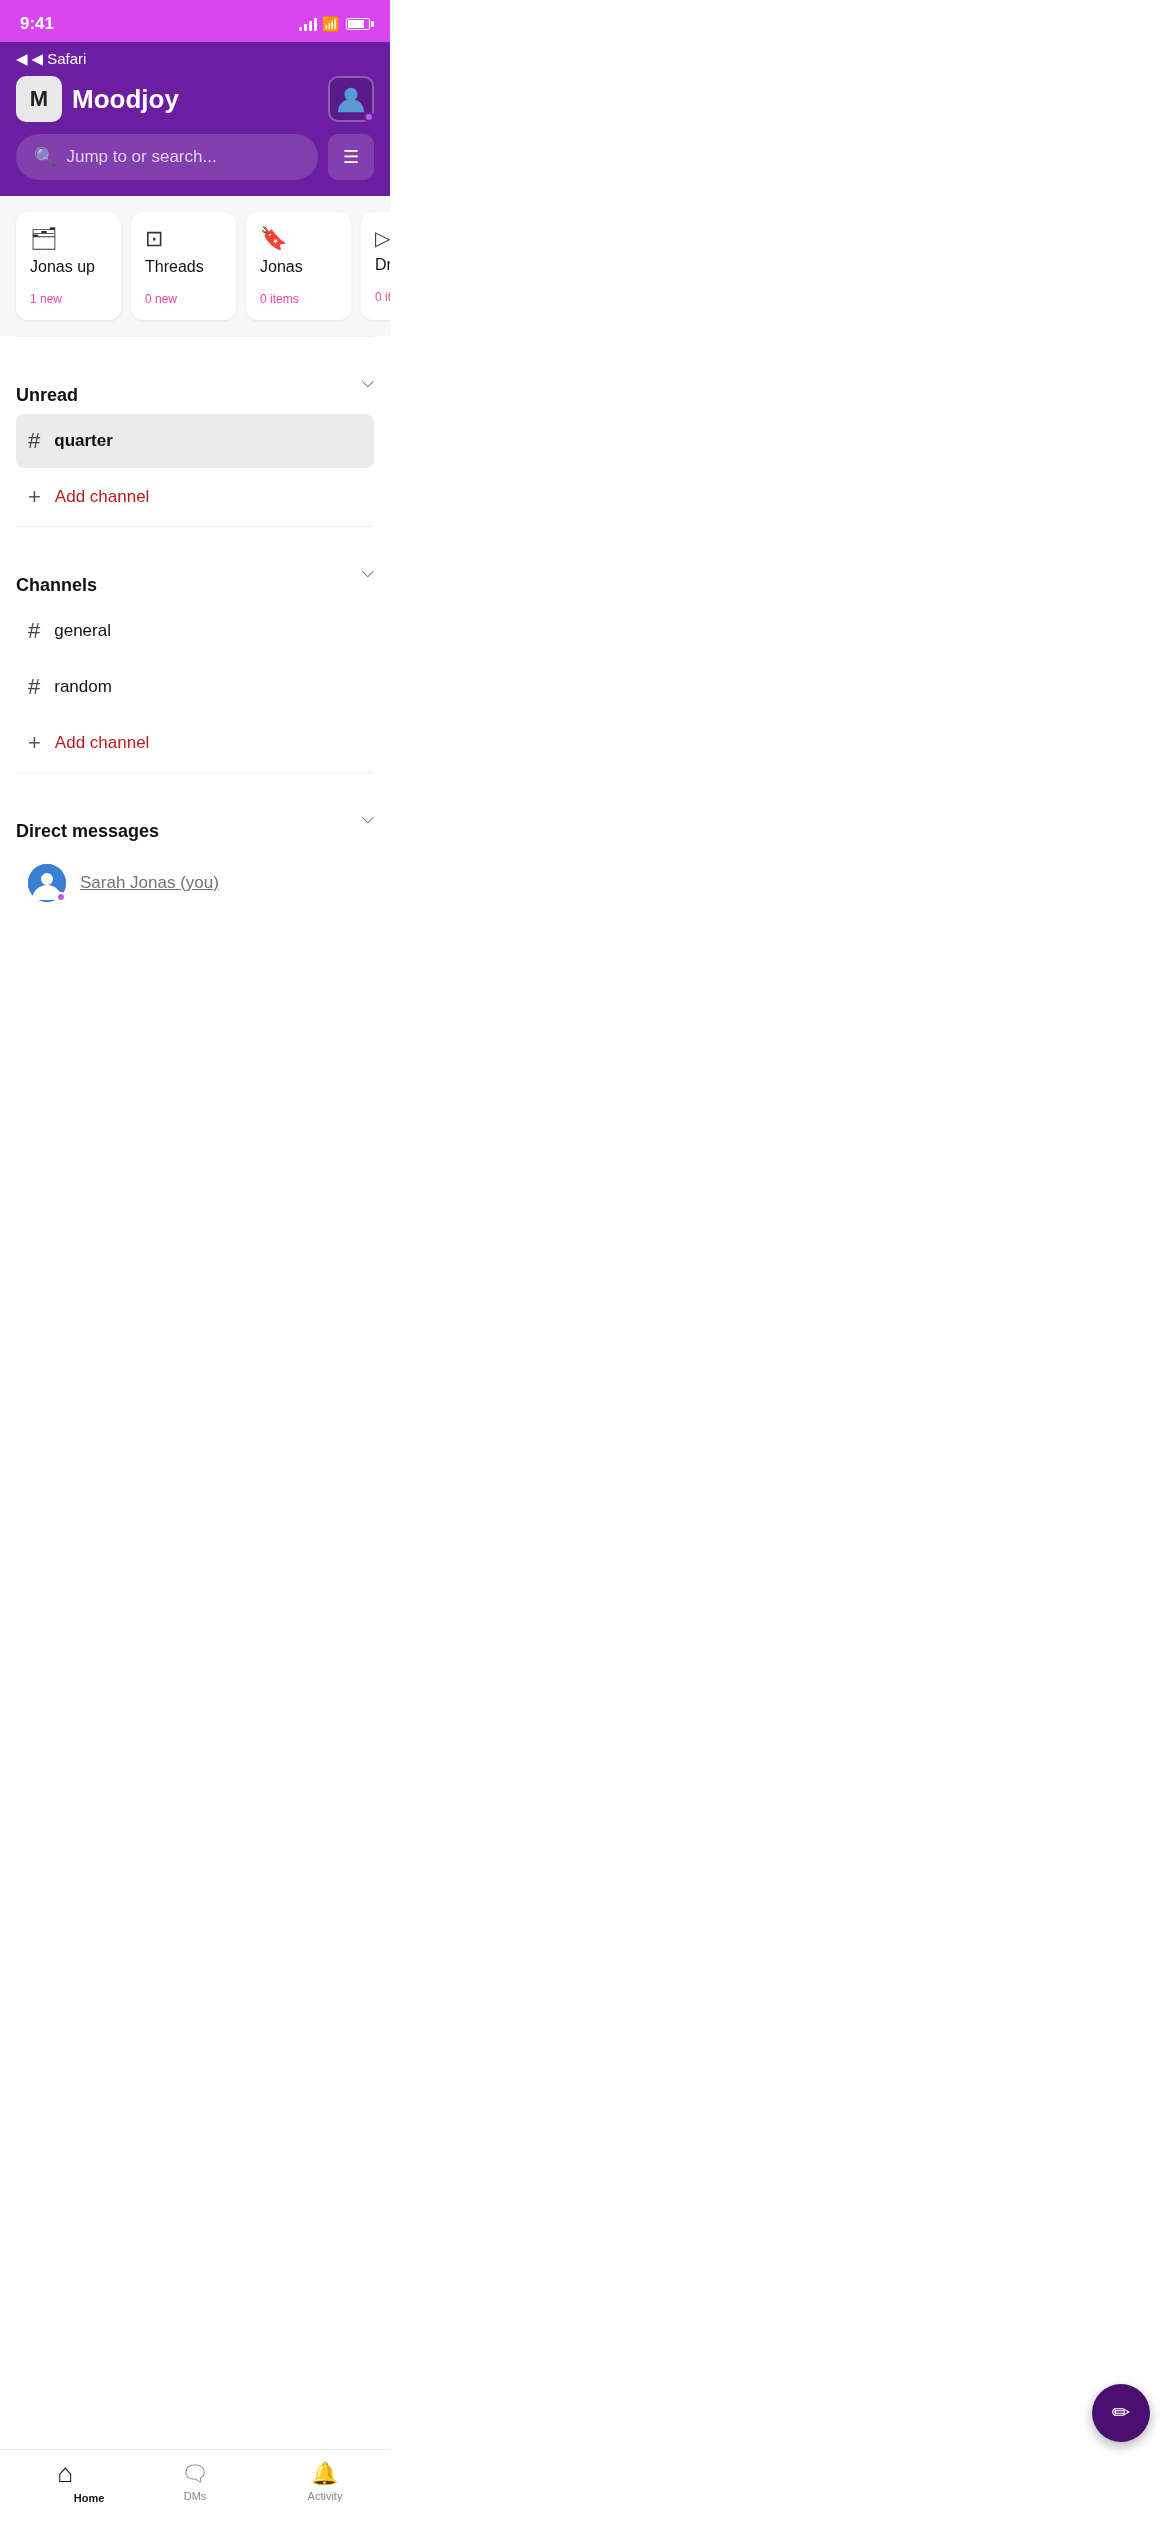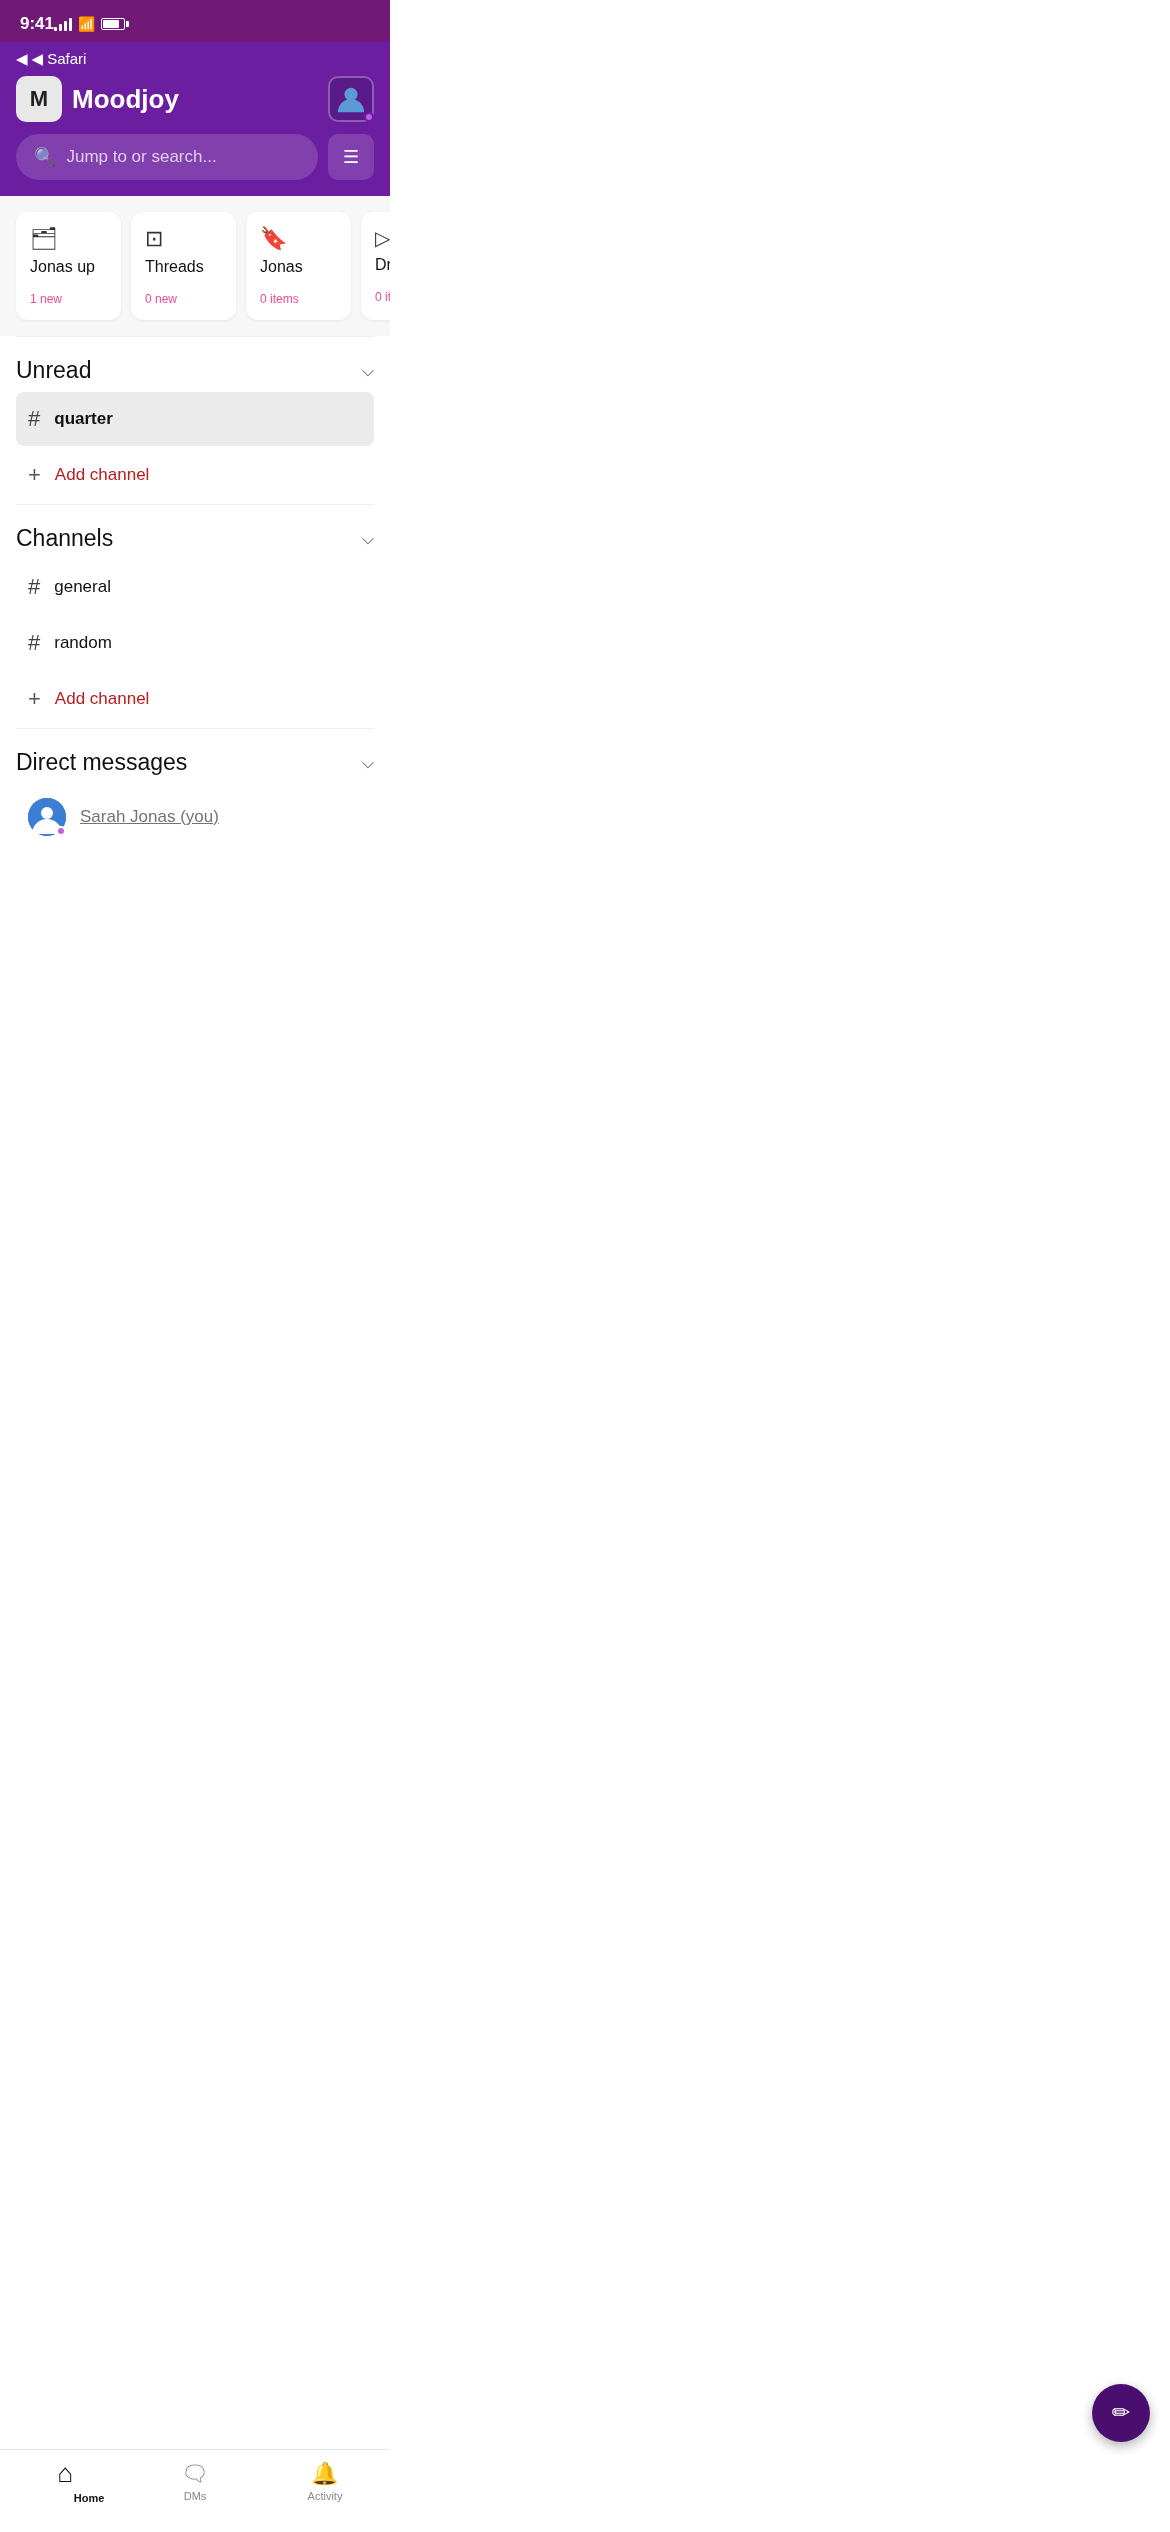--- a/index.html
+++ b/index.html
@@ -8,22 +8,23 @@
     body {
       width: 390px;
       min-height: 844px;
       font-family: -apple-system, BlinkMacSystemFont, 'SF Pro Text', sans-serif;
       background: #fff;
       overflow-x: hidden;
     }
 
     
     .status-bar {
-      background: #701a75;
-      display: flex;
+      background: #d946ef;
+      display: flex;
+      justify-content: space-between;
       align-items: center;
       padding: 14px 20px 8px;
       color: #fff;
     }
     .status-time {
       font-size: 17px;
       font-weight: 600;
     }
     .status-icons {
       display: flex;
@@ -193,23 +194,24 @@
       padding: 0 16px;
     }
     .section-header {
       display: flex;
       align-items: center;
       justify-content: space-between;
       padding: 20px 0 8px;
       border-top: 1px solid #eee;
     }
     .section-title {
-      font-size: 23px;
-      font-weight: 400;
+      font-size: 18px;
+      font-weight: 700;
       color: #111;
+      margin-top: 28px;
     }
     .chevron {
       font-size: 16px;
       color: #555;
     }
 
     
     .channel-item {
       display: flex;
       align-items: center;

